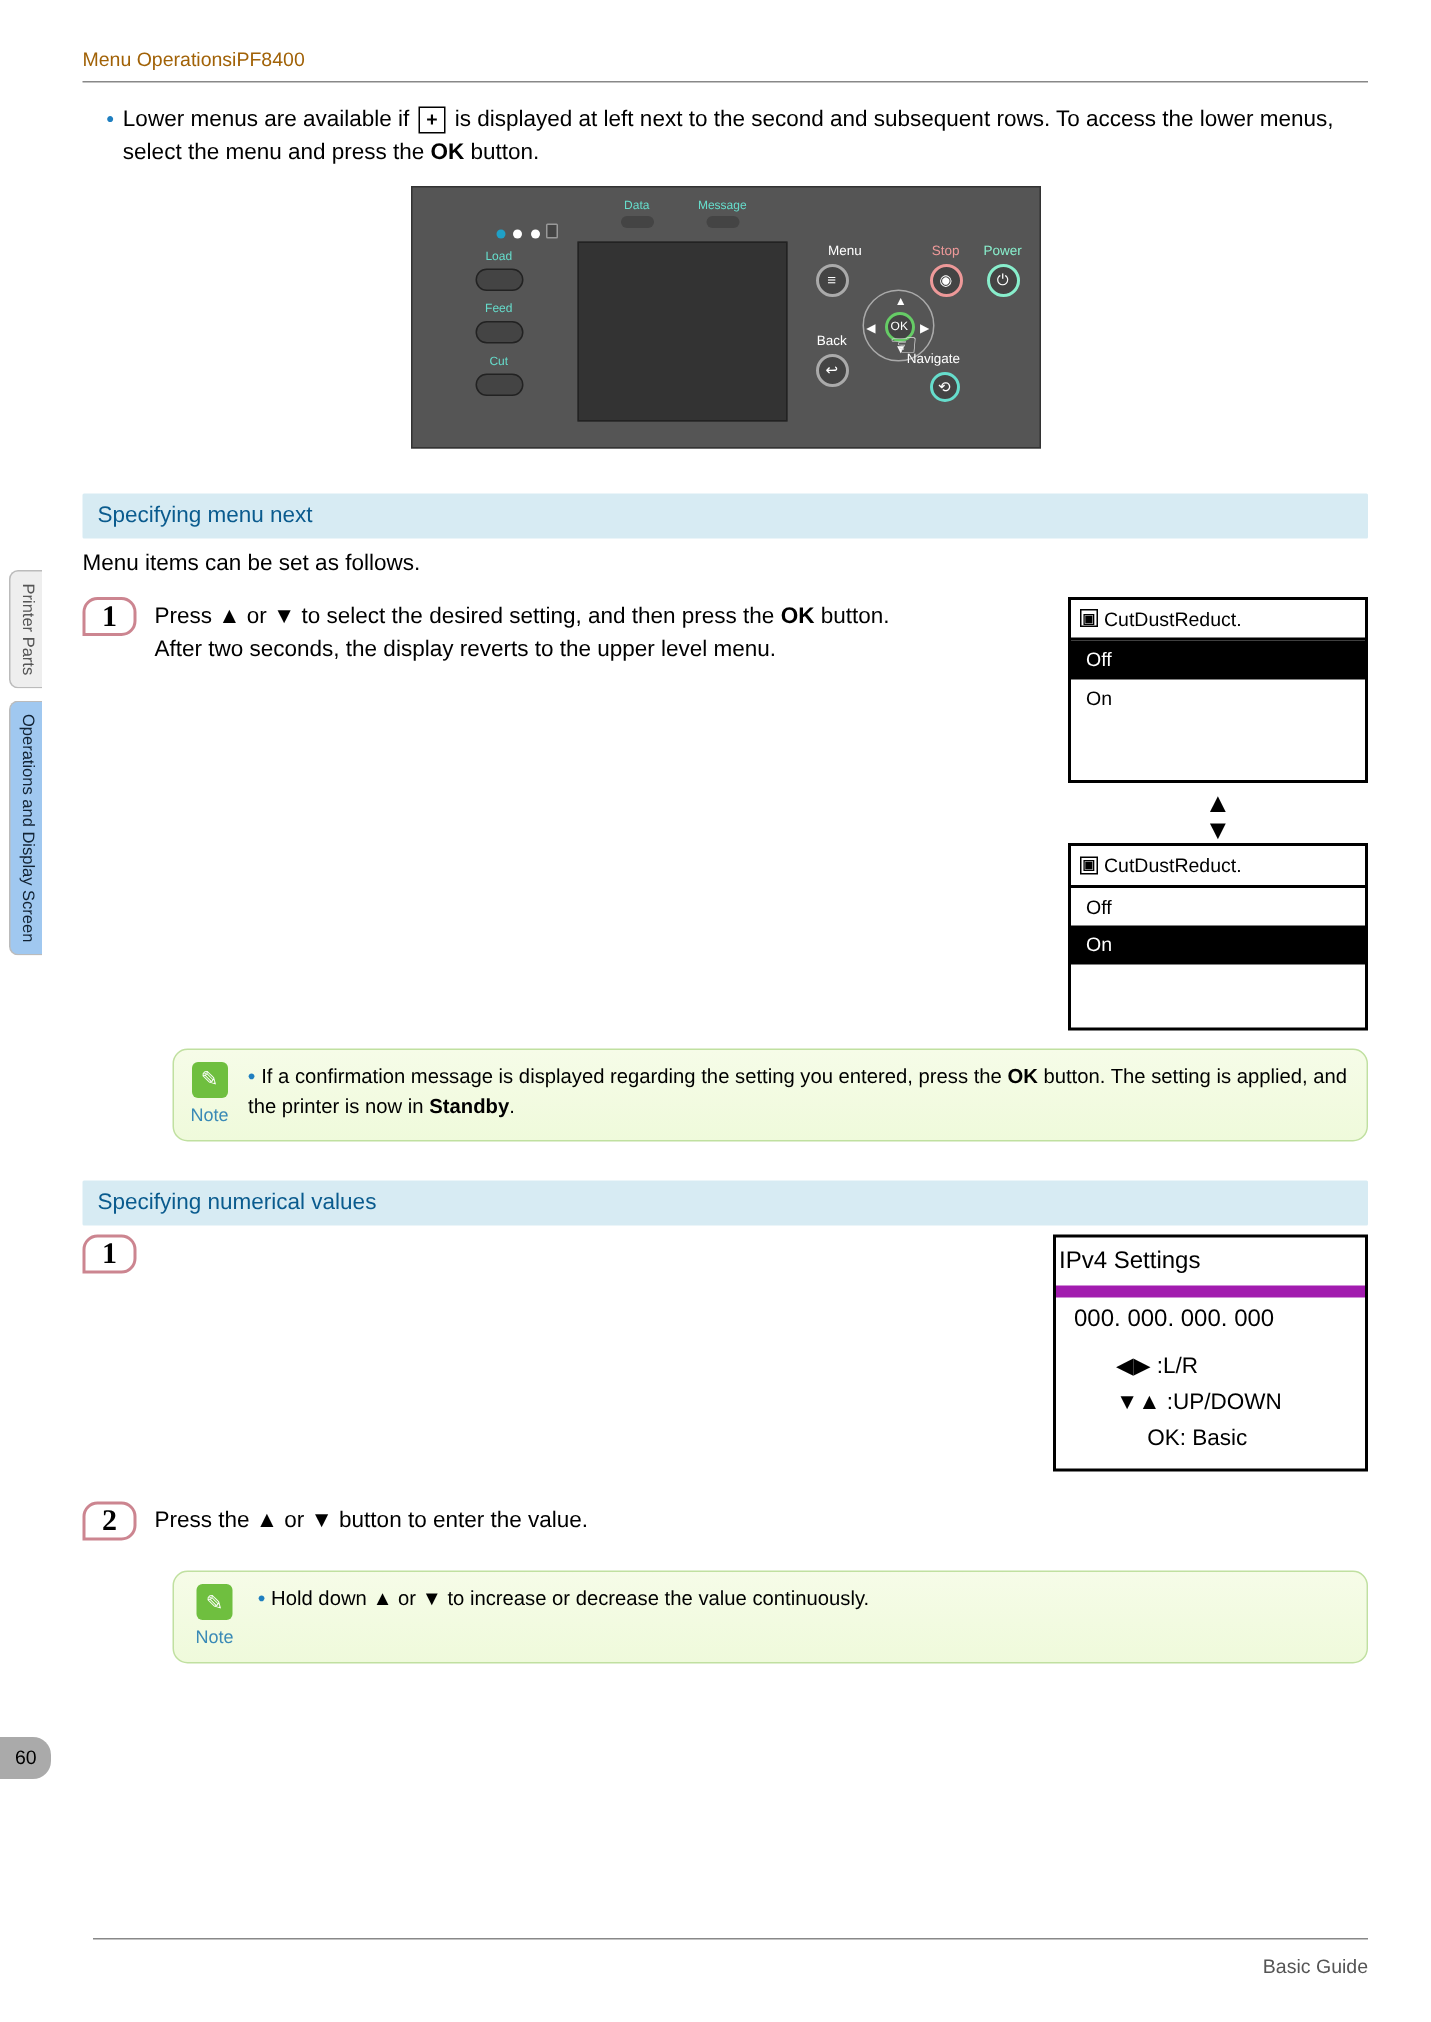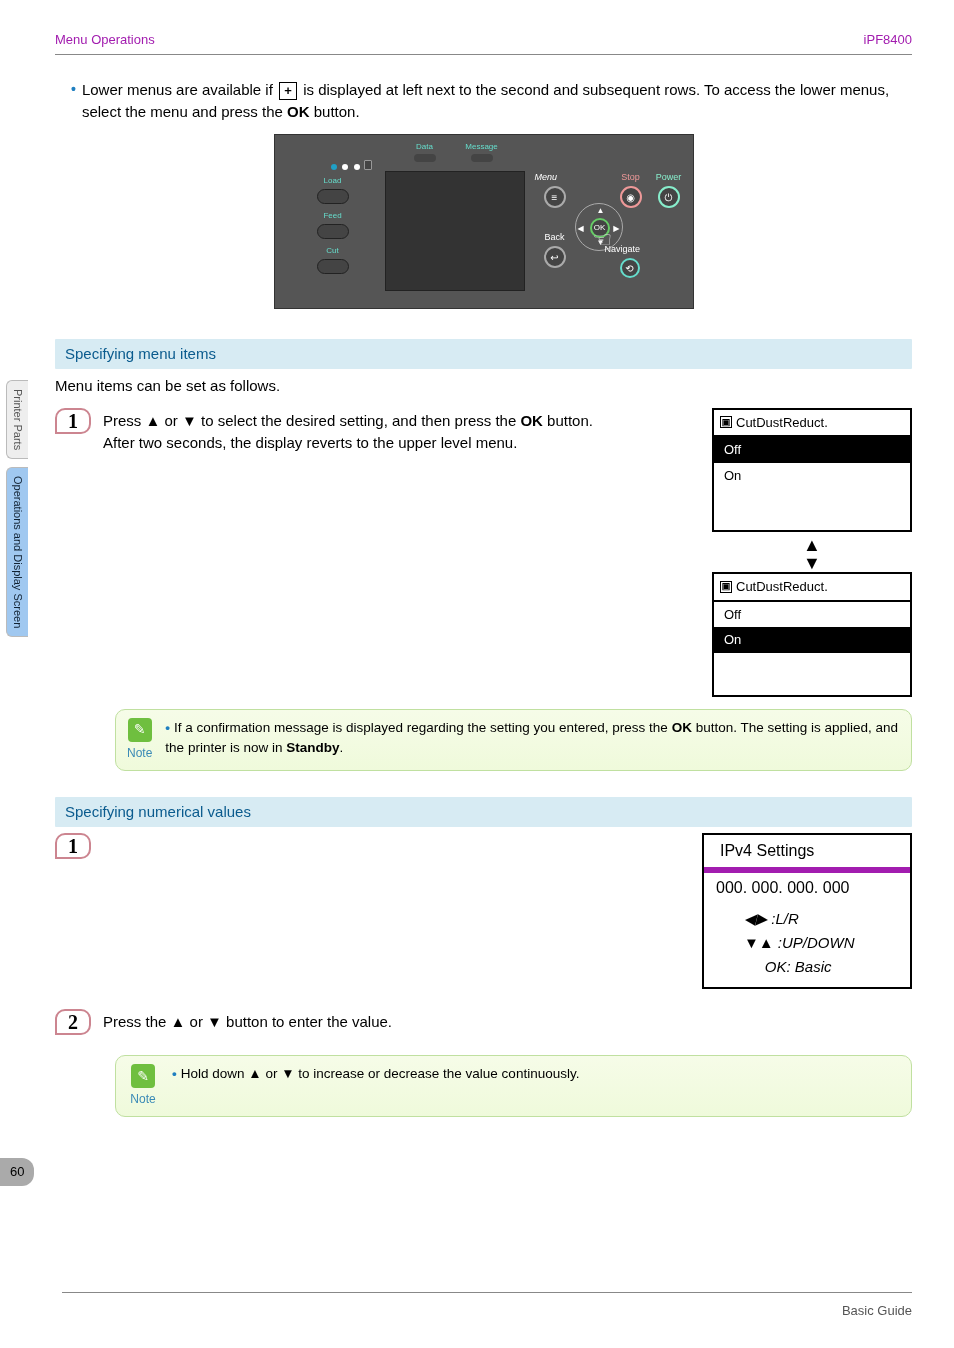--- a/index.html
+++ b/index.html
@@ -12,45 +12,45 @@
     position: relative;
     font-size: 14px;
     line-height: 1.5;
   }
   .page {
     padding: 30px 42px 30px 55px;
     position: relative;
   }
   .header-row {
     display: flex;
-    justify-content: space-between;
+    justify-content: flex-start;
     font-size: 13px;
-    color: #a21caf;
+    color: #a16207;
     border-bottom: 1px solid #888;
     padding-bottom: 4px;
-    margin-bottom: 24px;
+    margin-bottom: 14px;
   }
   .bullet-row { display:flex; padding-left:16px; }
   .bullet-mark { color:#1f7fc0; font-weight:bold; margin-right:6px; }
   .bullet-text { font-size:15px; }
   .bullet-text b { font-weight:bold; }
   .panel-wrap { display:flex; justify-content:center; margin:10px 0 30px; }
   .printer-panel {
     width:420px; height:175px; background:#555; border:1px solid #333;
     position:relative; color:#ccc; font-size:9px;
   }
   .pp-top-lights { position:absolute; top:24px; left:56px; font-size:10px; letter-spacing:1px; color:#fff; }
   .pp-top-lights .dot { display:inline-block; width:6px; height:6px; border-radius:50%; background:#1fa0c6; margin-right:2px; }
   .pp-load-stack { position:absolute; left:30px; top:40px; text-align:center; width:56px; color:#6dc; font-size:8px; }
   .pp-btn-oval { width:32px; height:15px; border-radius:8px; background:#444; margin:2px auto 6px; border:1px solid #222; }
   .lcd { position:absolute; left:110px; top:36px; width:140px; height:120px; background:#333; border:1px solid #222; }
   .lbl-data { position:absolute; left:136px; top:6px; width:28px; text-align:center; color:#6dc; font-size:8px; }
   .lbl-msg { position:absolute; left:188px; top:6px; width:38px; text-align:center; color:#6dc; font-size:8px; }
   .ovlight { width:22px; height:8px; border-radius:4px; background:#444; margin:1px auto 0; }
-  .lbl-menu { position:absolute; left:260px; top:36px; width:40px; text-align:left; color:#fff; font-size:9px;font-style:italic; }
+  .lbl-menu { position:absolute; left:260px; top:36px; width:40px; text-align:right; color:#fff; font-size:9px; }
   .circbtn { width:22px; height:22px; border-radius:50%; border:2px solid #aaa; background:#444; margin:2px auto 0; display:flex; align-items:center; justify-content:center; font-size:10px; color:#fff; }
   .lbl-back { position:absolute; left:260px; top:96px; width:40px; text-align:center; color:#fff; font-size:9px; }
   .lbl-stop { position:absolute; left:340px; top:36px; width:32px; text-align:center; color:#e99; font-size:9px; }
   .lbl-power { position:absolute; left:378px; top:36px; width:32px; text-align:center; color:#8ec; font-size:9px; }
   .lbl-nav { position:absolute; left:330px; top:108px; width:50px; text-align:left; color:#fff; font-size:9px; }
   .navwheel { position:absolute; left:300px; top:68px; width:48px; height:48px; border-radius:50%; border:1px solid #aaa; background:#555; }
   .navwheel .aru,.navwheel .ard,.navwheel .arl,.navwheel .arr { position:absolute; color:#fff; font-size:8px; }
   .navwheel .aru { top:1px; left:21px; }
   .navwheel .ard { bottom:1px; left:21px; }
   .navwheel .arl { left:2px; top:19px; }
@@ -92,23 +92,23 @@
     background:linear-gradient(#f6fce8,#effadb);
     display:flex; padding:8px 10px; gap:12px; margin:12px 0 0 60px;
   }
   .note-icon-col { display:flex; flex-direction:column; align-items:center; width:34px; }
   .note-icon { width:24px; height:24px; background:#6fbf3f; border-radius:4px; display:flex; align-items:center; justify-content:center; color:#fff; font-size:14px; }
   .note-label { color:#3a8ab6; font-size:12px; margin-top:2px; }
   .note-text { font-size:13.5px; }
   .note-text .bul { color:#1f7fc0; font-weight:bold; margin-right:4px; }
 
   .lcd-box.big { width:210px; font-size:16px; }
-  .lcd-box.big .lcd-title-row { border-bottom:6px solid #a21caf; padding:4px 16px; }
+  .lcd-box.big .lcd-title-row { border-bottom:8px solid #a21caf; padding:4px 2px; }
   .lcd-box.big .lcd-row { padding:3px 12px; }
-  .lcd-help { padding:4px 0 8px 40px; font-size:15px; line-height:1.6;font-style:italic; }
+  .lcd-help { padding:4px 0 8px 40px; font-size:15px; line-height:1.6; }
 
   .side-tabs { position:absolute; left:6px; top:380px; width:22px; display:flex; flex-direction:column; gap:8px; }
   .side-tab {
     writing-mode:vertical-rl; text-orientation:mixed;
     font-size:11px; color:#555; padding:8px 2px;
     border:1px solid #bbb; border-right:none;
     background:#eee; border-radius:6px 0 0 6px;
   }
   .side-tab.active { background:#a0c8f0; color:#123; }
 
@@ -177,21 +177,21 @@
           <div class="ard">▼</div>
           <div class="arl">◀</div>
           <div class="arr">▶</div>
         <div class="ok">OK</div>
       </div>
       <div class="hand">☜</div>
       <div class="lbl-nav"><span>Navigate</span><div class="navcirc">⟲</div></div>
     </div>
   </div>
 
-  <div class="section-bar">Specifying menu items</div>
+  <div class="section-bar">Specifying menu next</div>
   <div class="body-text">Menu items can be set as follows.</div>
 
   <div class="step-row">
     <div class="step-left">
       <div class="step-num-badge">1</div>
       <div class="step-text">
         <span>Press ▲ or ▼ to select the desired setting, and then press the </span><b>OK</b><span> button.</span><br>
         <span>After two seconds, the display reverts to the upper level menu.</span>
       </div>
     </div>

